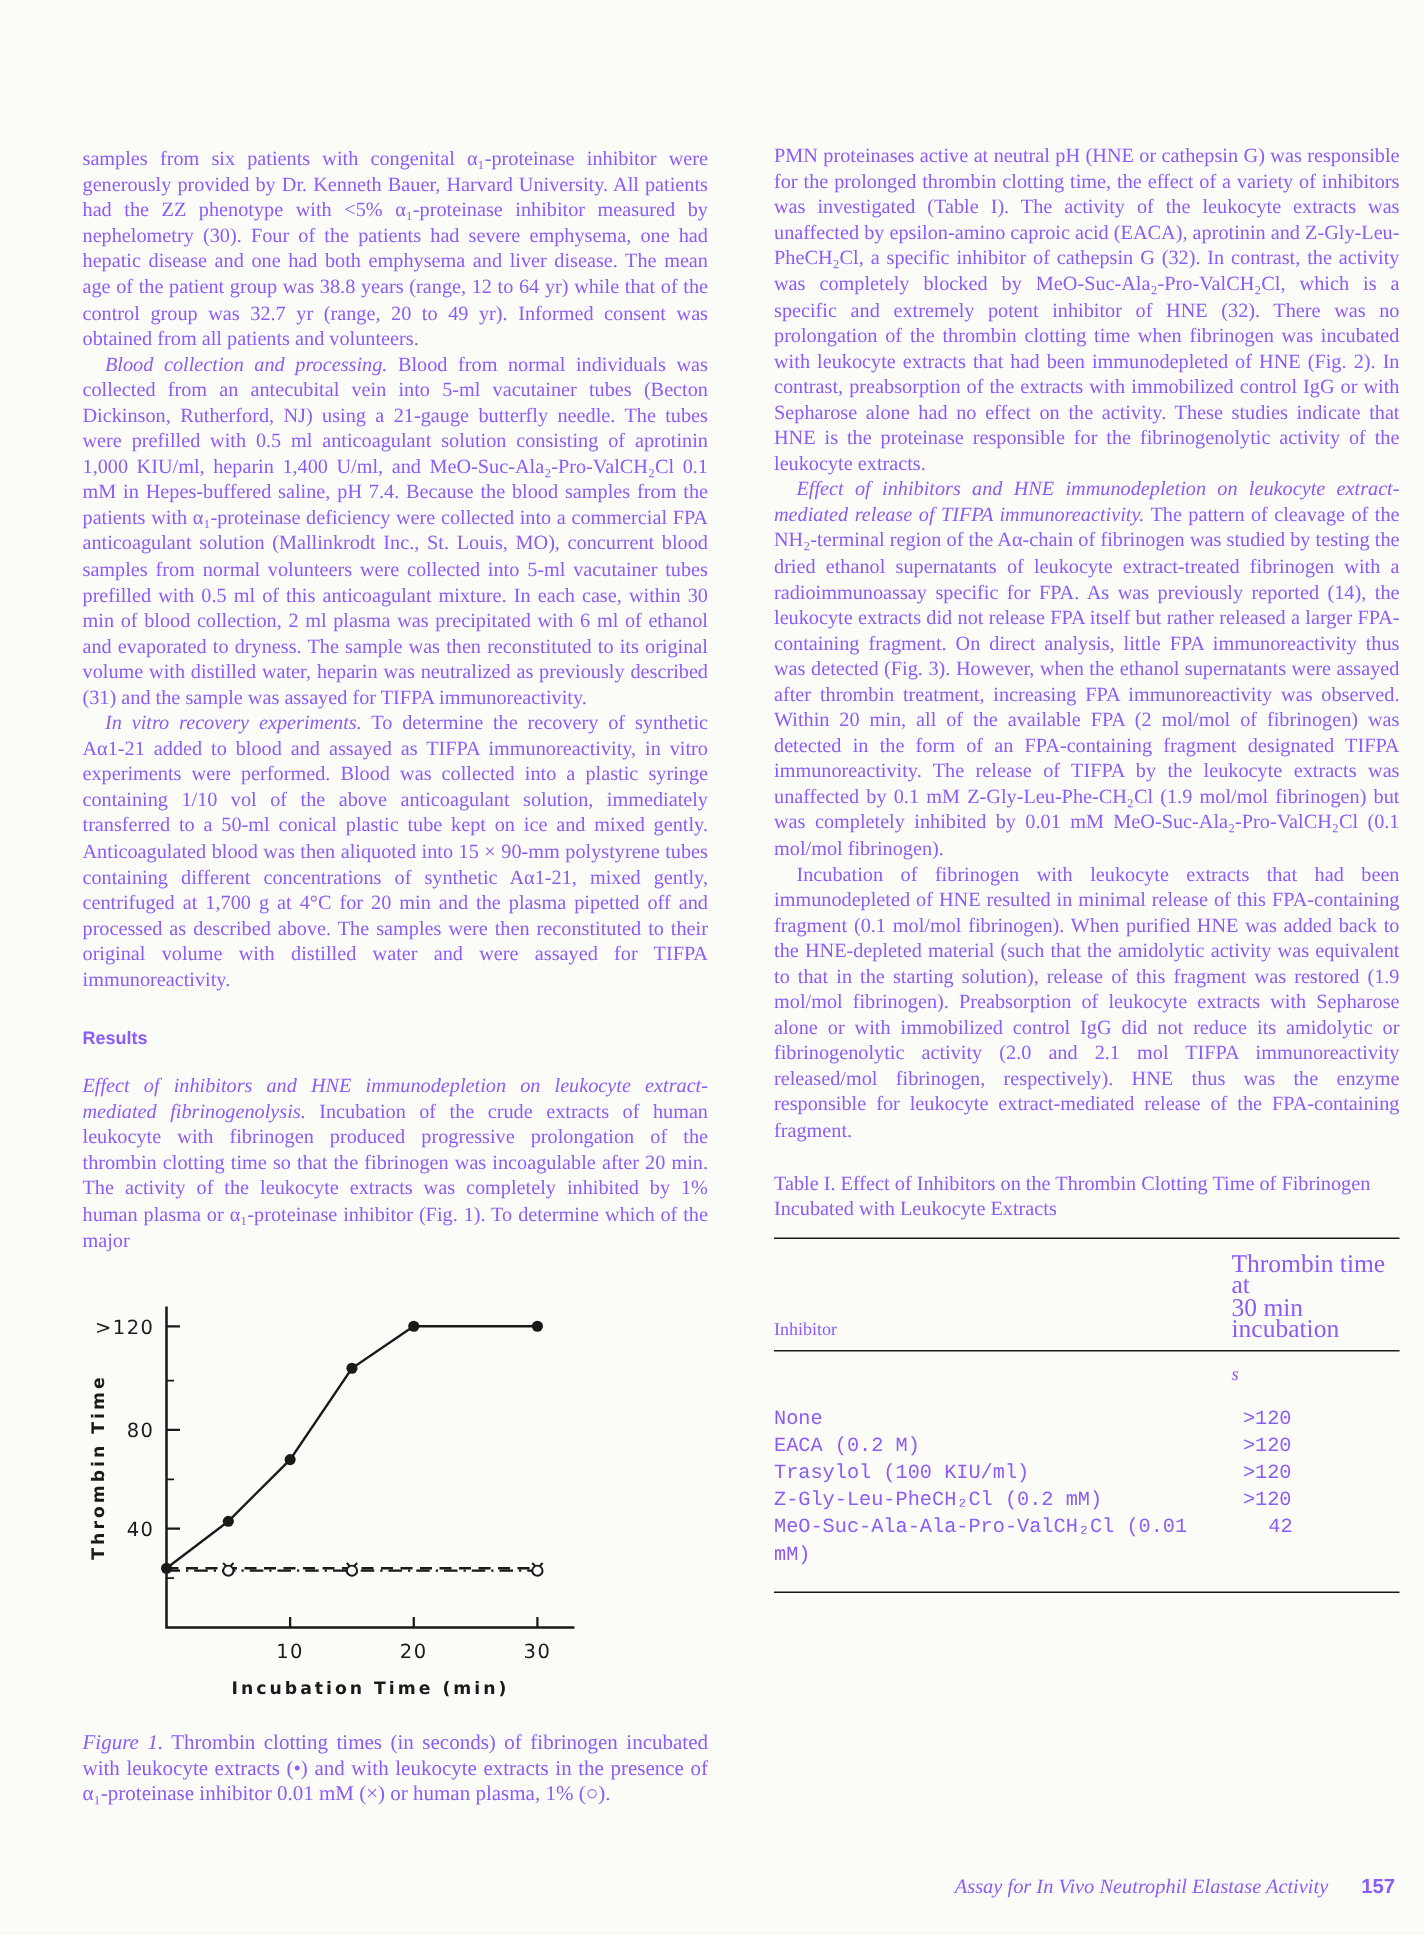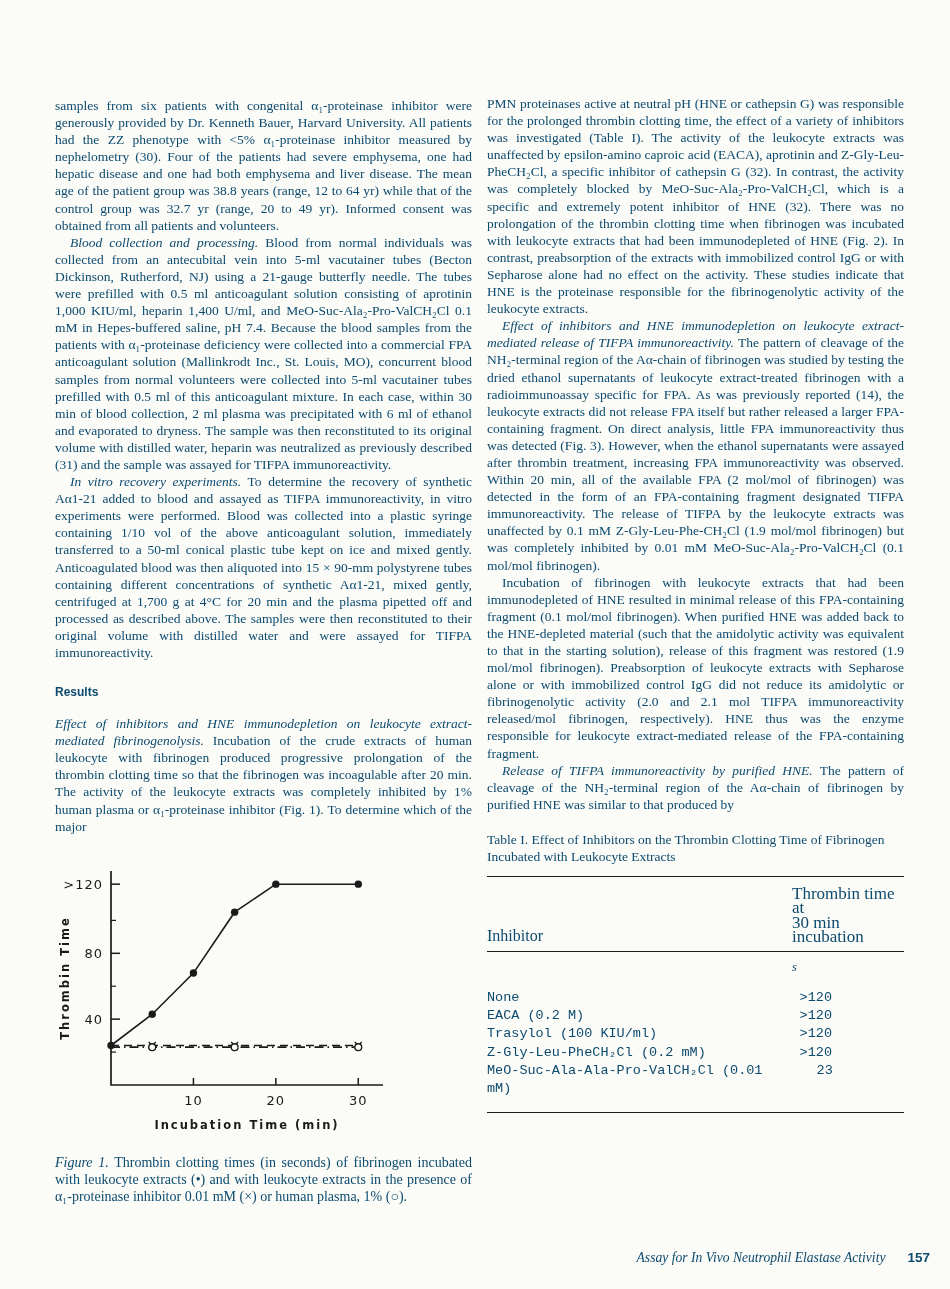--- a/index.html
+++ b/index.html
@@ -3,25 +3,25 @@
 <meta charset="utf-8">
 <style>
   html,body{margin:0;padding:0;background:#e8e8e4;}
   .page{
     position:relative;
     width:950px;height:1289px;
     margin:0 auto;
     background:#fbfbf8;
     overflow:hidden;
     font-family:"Liberation Serif","DejaVu Serif",serif;
-    color:#0c4a6e;
+    color:#8b5cf6;
   }
   .col{position:absolute;top:97px;width:417px;}
   .col-left{left:55px;}
-  .col-right{left:487px;top:95px;}
+  .col-right{left:516px;top:95px;}
   p.body-par{
     margin:0;
     font-size:13.5px;
     line-height:17.1px;
     text-align:justify;
   }
   p.indent{text-indent:15px;}
   .lead{font-style:italic;}
   h2.results{
     font-family:"Liberation Sans","DejaVu Sans",sans-serif;
@@ -39,21 +39,21 @@
     font-size:14px;
     line-height:16.9px;
     text-align:justify;
   }
   
   .tbl{margin-top:18px;font-size:13.5px;}
   .tbl-title{line-height:17.5px;margin-bottom:10px;}
   .rule{border-top:1.6px solid #1c1c1c;}
   .rule.thin{border-top-width:1px;}
   .tbl-head{display:flex;justify-content:space-between;align-items:flex-end;padding:10px 0 6px 0;}
-  .tbl-head .c1{font-size:16px;}
+  .tbl-head .c1{font-size:12px;}
   .tbl-head .c2{font-size:17px;width:112px;line-height:14.5px;font-family:Liberation Serif, serif;}
   .tbl-units{padding:8px 0 14px 0;display:flex;justify-content:flex-end;}
   .tbl-units span{width:112px;font-style:italic;font-size:12.5px;}
   .tbl-row{display:flex;justify-content:space-between;line-height:18.2px;font-family:Liberation Mono, monospace;}
   .tbl-row .val{width:112px;}
   .tbl-row .val span{display:inline-block;width:40px;text-align:right;}
   .tbl-body{padding-bottom:14px;}
   
   .footer{
     position:absolute;
@@ -121,21 +121,20 @@
           <circle cx="303.27272727272725" cy="194.13846153846154" r="3.4" fill="#fbfbf8" stroke="#1a1a1a" stroke-width="1.3"></circle>
         </svg>
       <figcaption><span class="lead">Figure 1.</span><span> Thrombin clotting times (in seconds) of fibrinogen incubated with leukocyte extracts (•) and with leukocyte extracts in the presence of α₁-proteinase inhibitor 0.01 mM (×) or human plasma, 1% (○).</span></figcaption>
     </figure>
   </div>
 
   <div class="col col-right">
     <p class="body-par"><span class="lead"></span><span>PMN proteinases active at neutral pH (HNE or cathepsin G) was responsible for the prolonged thrombin clotting time, the effect of a variety of inhibitors was investigated (Table I). The activity of the leukocyte extracts was unaffected by epsilon-amino caproic acid (EACA), aprotinin and Z-Gly-Leu-PheCH₂Cl, a specific inhibitor of cathepsin G (32). In contrast, the activity was completely blocked by MeO-Suc-Ala₂-Pro-ValCH₂Cl, which is a specific and extremely potent inhibitor of HNE (32). There was no prolongation of the thrombin clotting time when fibrinogen was incubated with leukocyte extracts that had been immunodepleted of HNE (Fig. 2). In contrast, preabsorption of the extracts with immobilized control IgG or with Sepharose alone had no effect on the activity. These studies indicate that HNE is the proteinase responsible for the fibrinogenolytic activity of the leukocyte extracts.</span></p>
     <p class="body-par indent"><span class="lead">Effect of inhibitors and HNE immunodepletion on leukocyte extract-mediated release of TIFPA immunoreactivity.</span><span> The pattern of cleavage of the NH₂-terminal region of the Aα-chain of fibrinogen was studied by testing the dried ethanol supernatants of leukocyte extract-treated fibrinogen with a radioimmunoassay specific for FPA. As was previously reported (14), the leukocyte extracts did not release FPA itself but rather released a larger FPA-containing fragment. On direct analysis, little FPA immunoreactivity thus was detected (Fig. 3). However, when the ethanol supernatants were assayed after thrombin treatment, increasing FPA immunoreactivity was observed. Within 20 min, all of the available FPA (2 mol/mol of fibrinogen) was detected in the form of an FPA-containing fragment designated TIFPA immunoreactivity. The release of TIFPA by the leukocyte extracts was unaffected by 0.1 mM Z-Gly-Leu-Phe-CH₂Cl (1.9 mol/mol fibrinogen) but was completely inhibited by 0.01 mM MeO-Suc-Ala₂-Pro-ValCH₂Cl (0.1 mol/mol fibrinogen).</span></p>
     <p class="body-par indent"><span class="lead"></span><span>Incubation of fibrinogen with leukocyte extracts that had been immunodepleted of HNE resulted in minimal release of this FPA-containing fragment (0.1 mol/mol fibrinogen). When purified HNE was added back to the HNE-depleted material (such that the amidolytic activity was equivalent to that in the starting solution), release of this fragment was restored (1.9 mol/mol fibrinogen). Preabsorption of leukocyte extracts with Sepharose alone or with immobilized control IgG did not reduce its amidolytic or fibrinogenolytic activity (2.0 and 2.1 mol TIFPA immunoreactivity released/mol fibrinogen, respectively). HNE thus was the enzyme responsible for leukocyte extract-mediated release of the FPA-containing fragment.</span></p>
-    <p class="body-par indent"><span class="lead">Release of TIFPA immunoreactivity by purified HNE.</span><span> The pattern of cleavage of the NH₂-terminal region of the Aα-chain of fibrinogen by purified HNE was similar to that produced by</span></p>
 
     <div class="tbl">
       <div class="tbl-title">Table I. Effect of Inhibitors on the Thrombin Clotting Time of Fibrinogen Incubated with Leukocyte Extracts</div>
       <div class="rule"></div>
       <div class="tbl-head">
         <span class="c1">Inhibitor</span>
         <span class="c2"><span>Thrombin time at</span><br><span>30 min incubation</span></span>
       </div>
       <div class="rule thin"></div>
       <div class="tbl-units">
@@ -153,21 +152,21 @@
         <div class="tbl-row">
             <span>Trasylol (100 KIU/ml)</span>
             <span class="val"><span>&gt;120</span></span>
           </div>
         <div class="tbl-row">
             <span>Z-Gly-Leu-PheCH₂Cl (0.2 mM)</span>
             <span class="val"><span>&gt;120</span></span>
           </div>
         <div class="tbl-row">
             <span>MeO-Suc-Ala-Ala-Pro-ValCH₂Cl (0.01 mM)</span>
-            <span class="val"><span>23</span></span>
+            <span class="val"><span>42</span></span>
           </div>
       </div>
       <div class="rule"></div>
     </div>
   </div>
 
   <div class="footer">
     <span class="running">Assay for In Vivo Neutrophil Elastase Activity</span><span class="pageno">157</span>
   </div>
 

